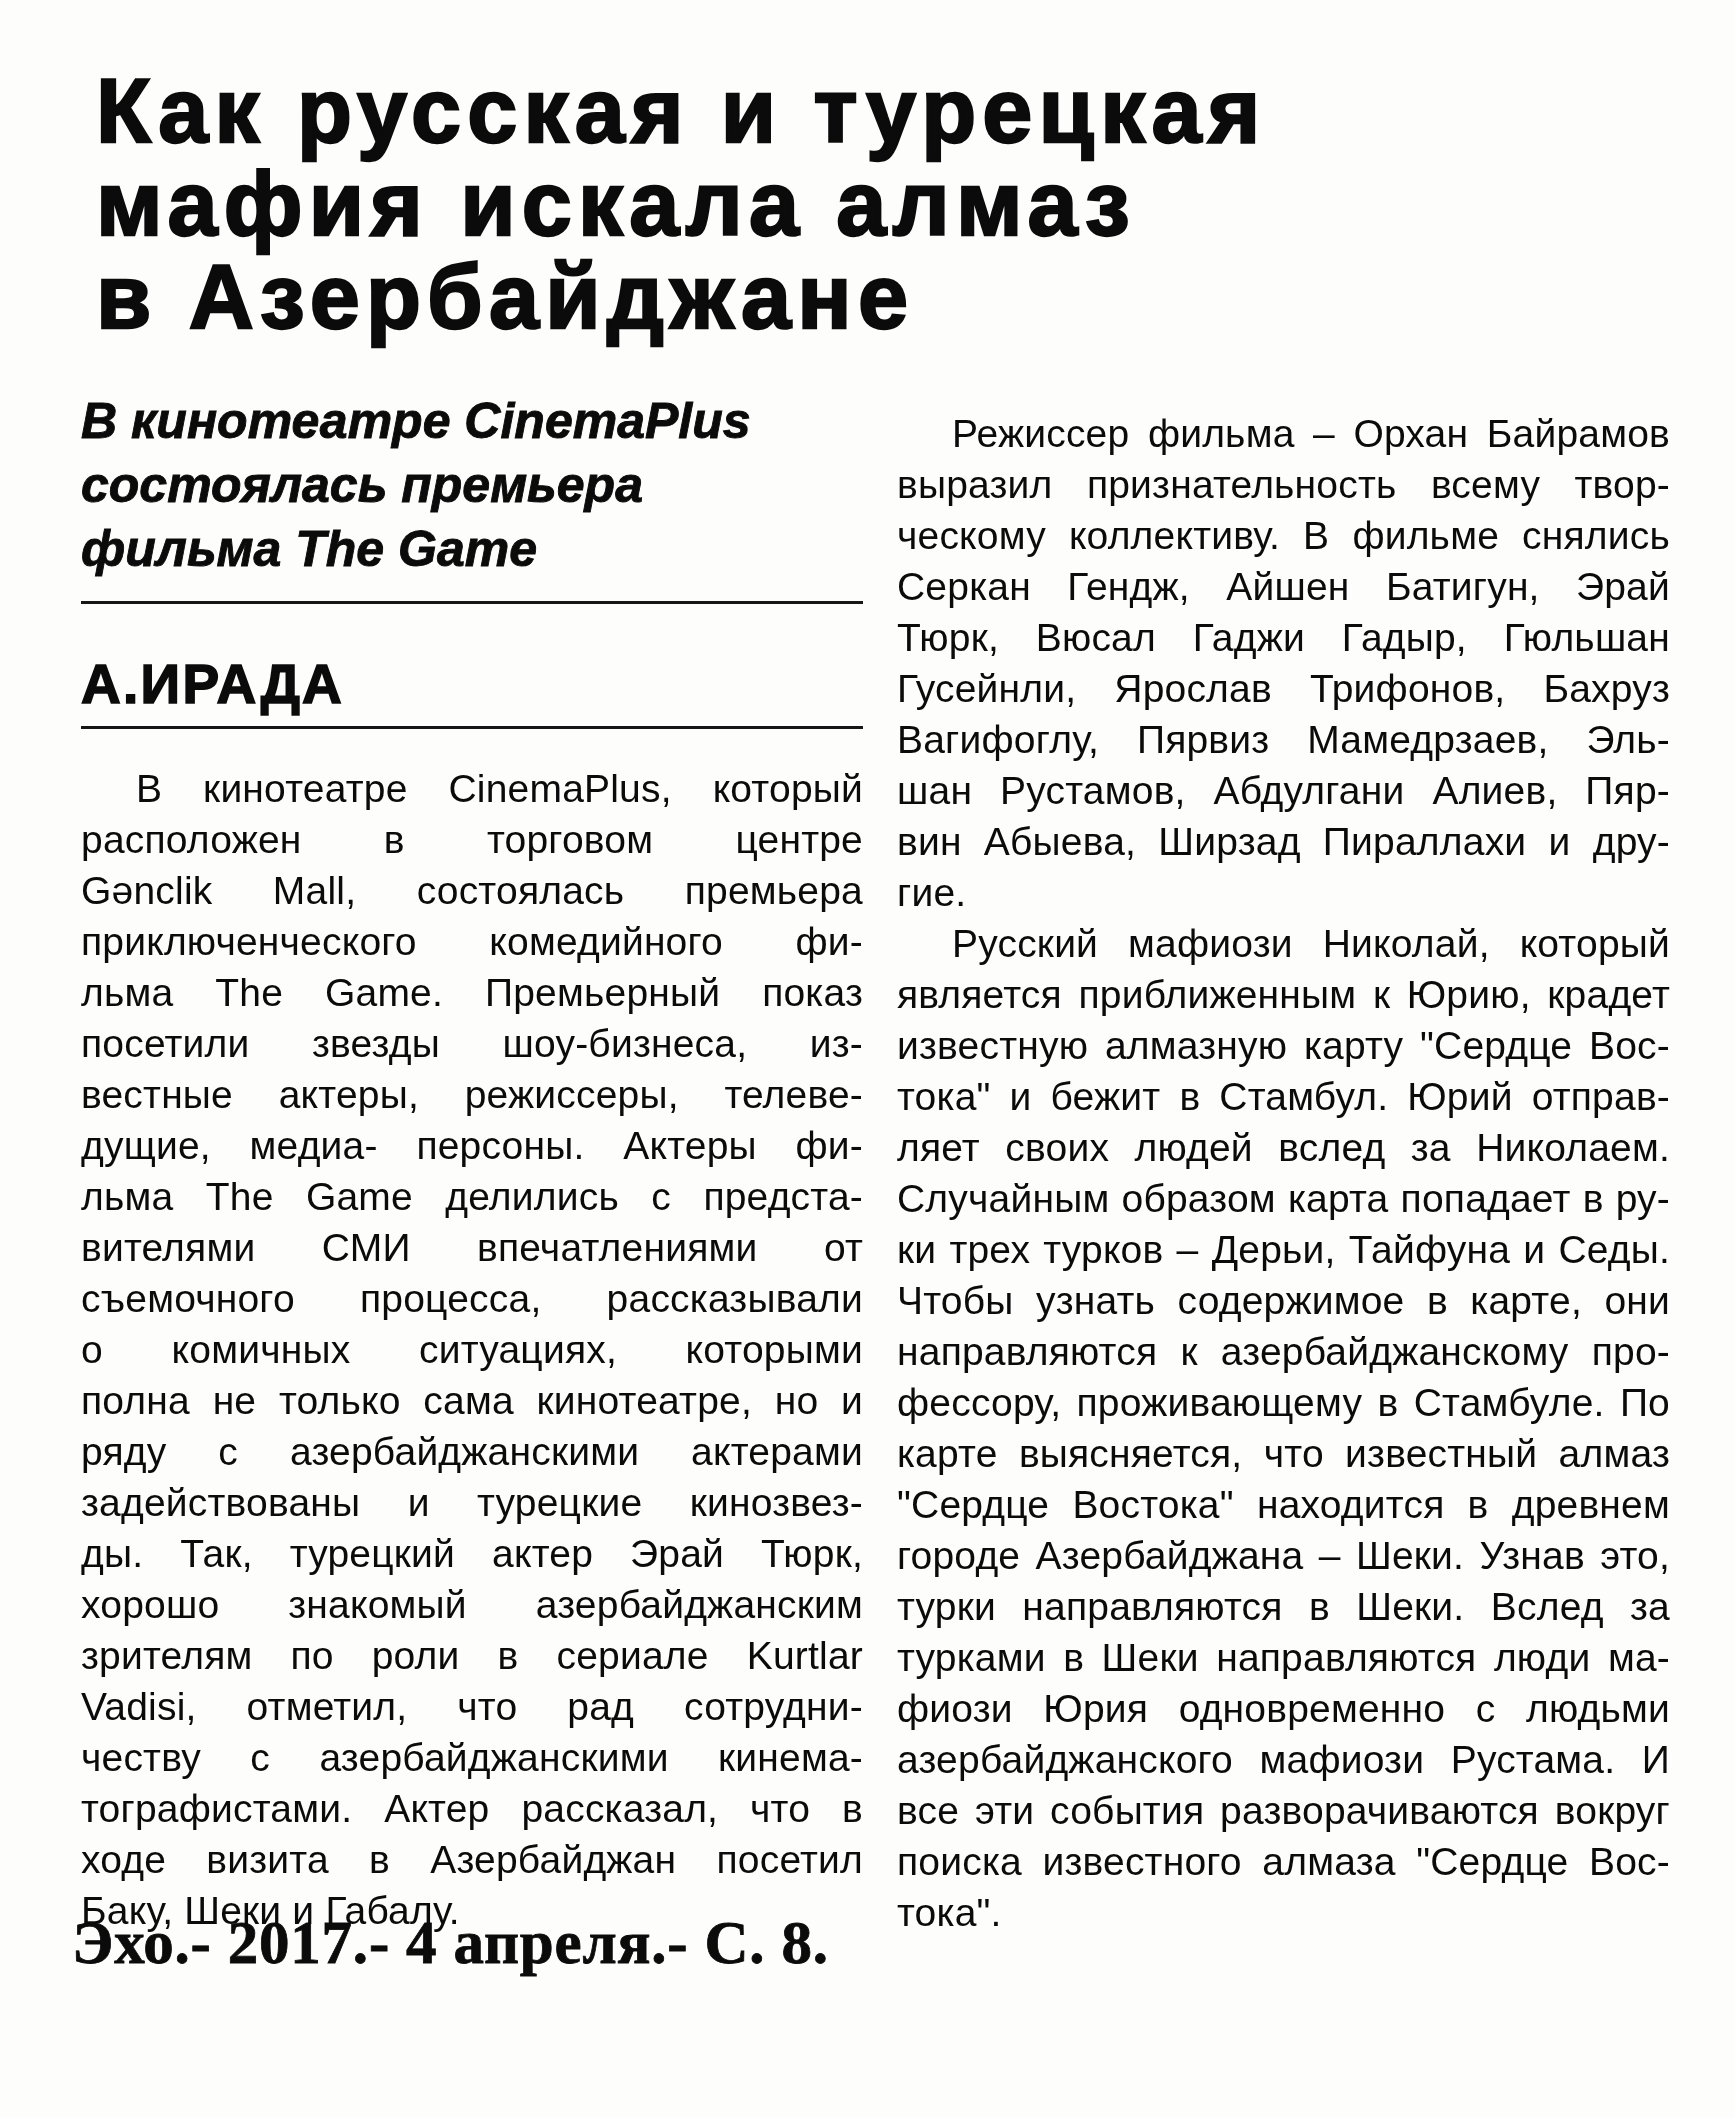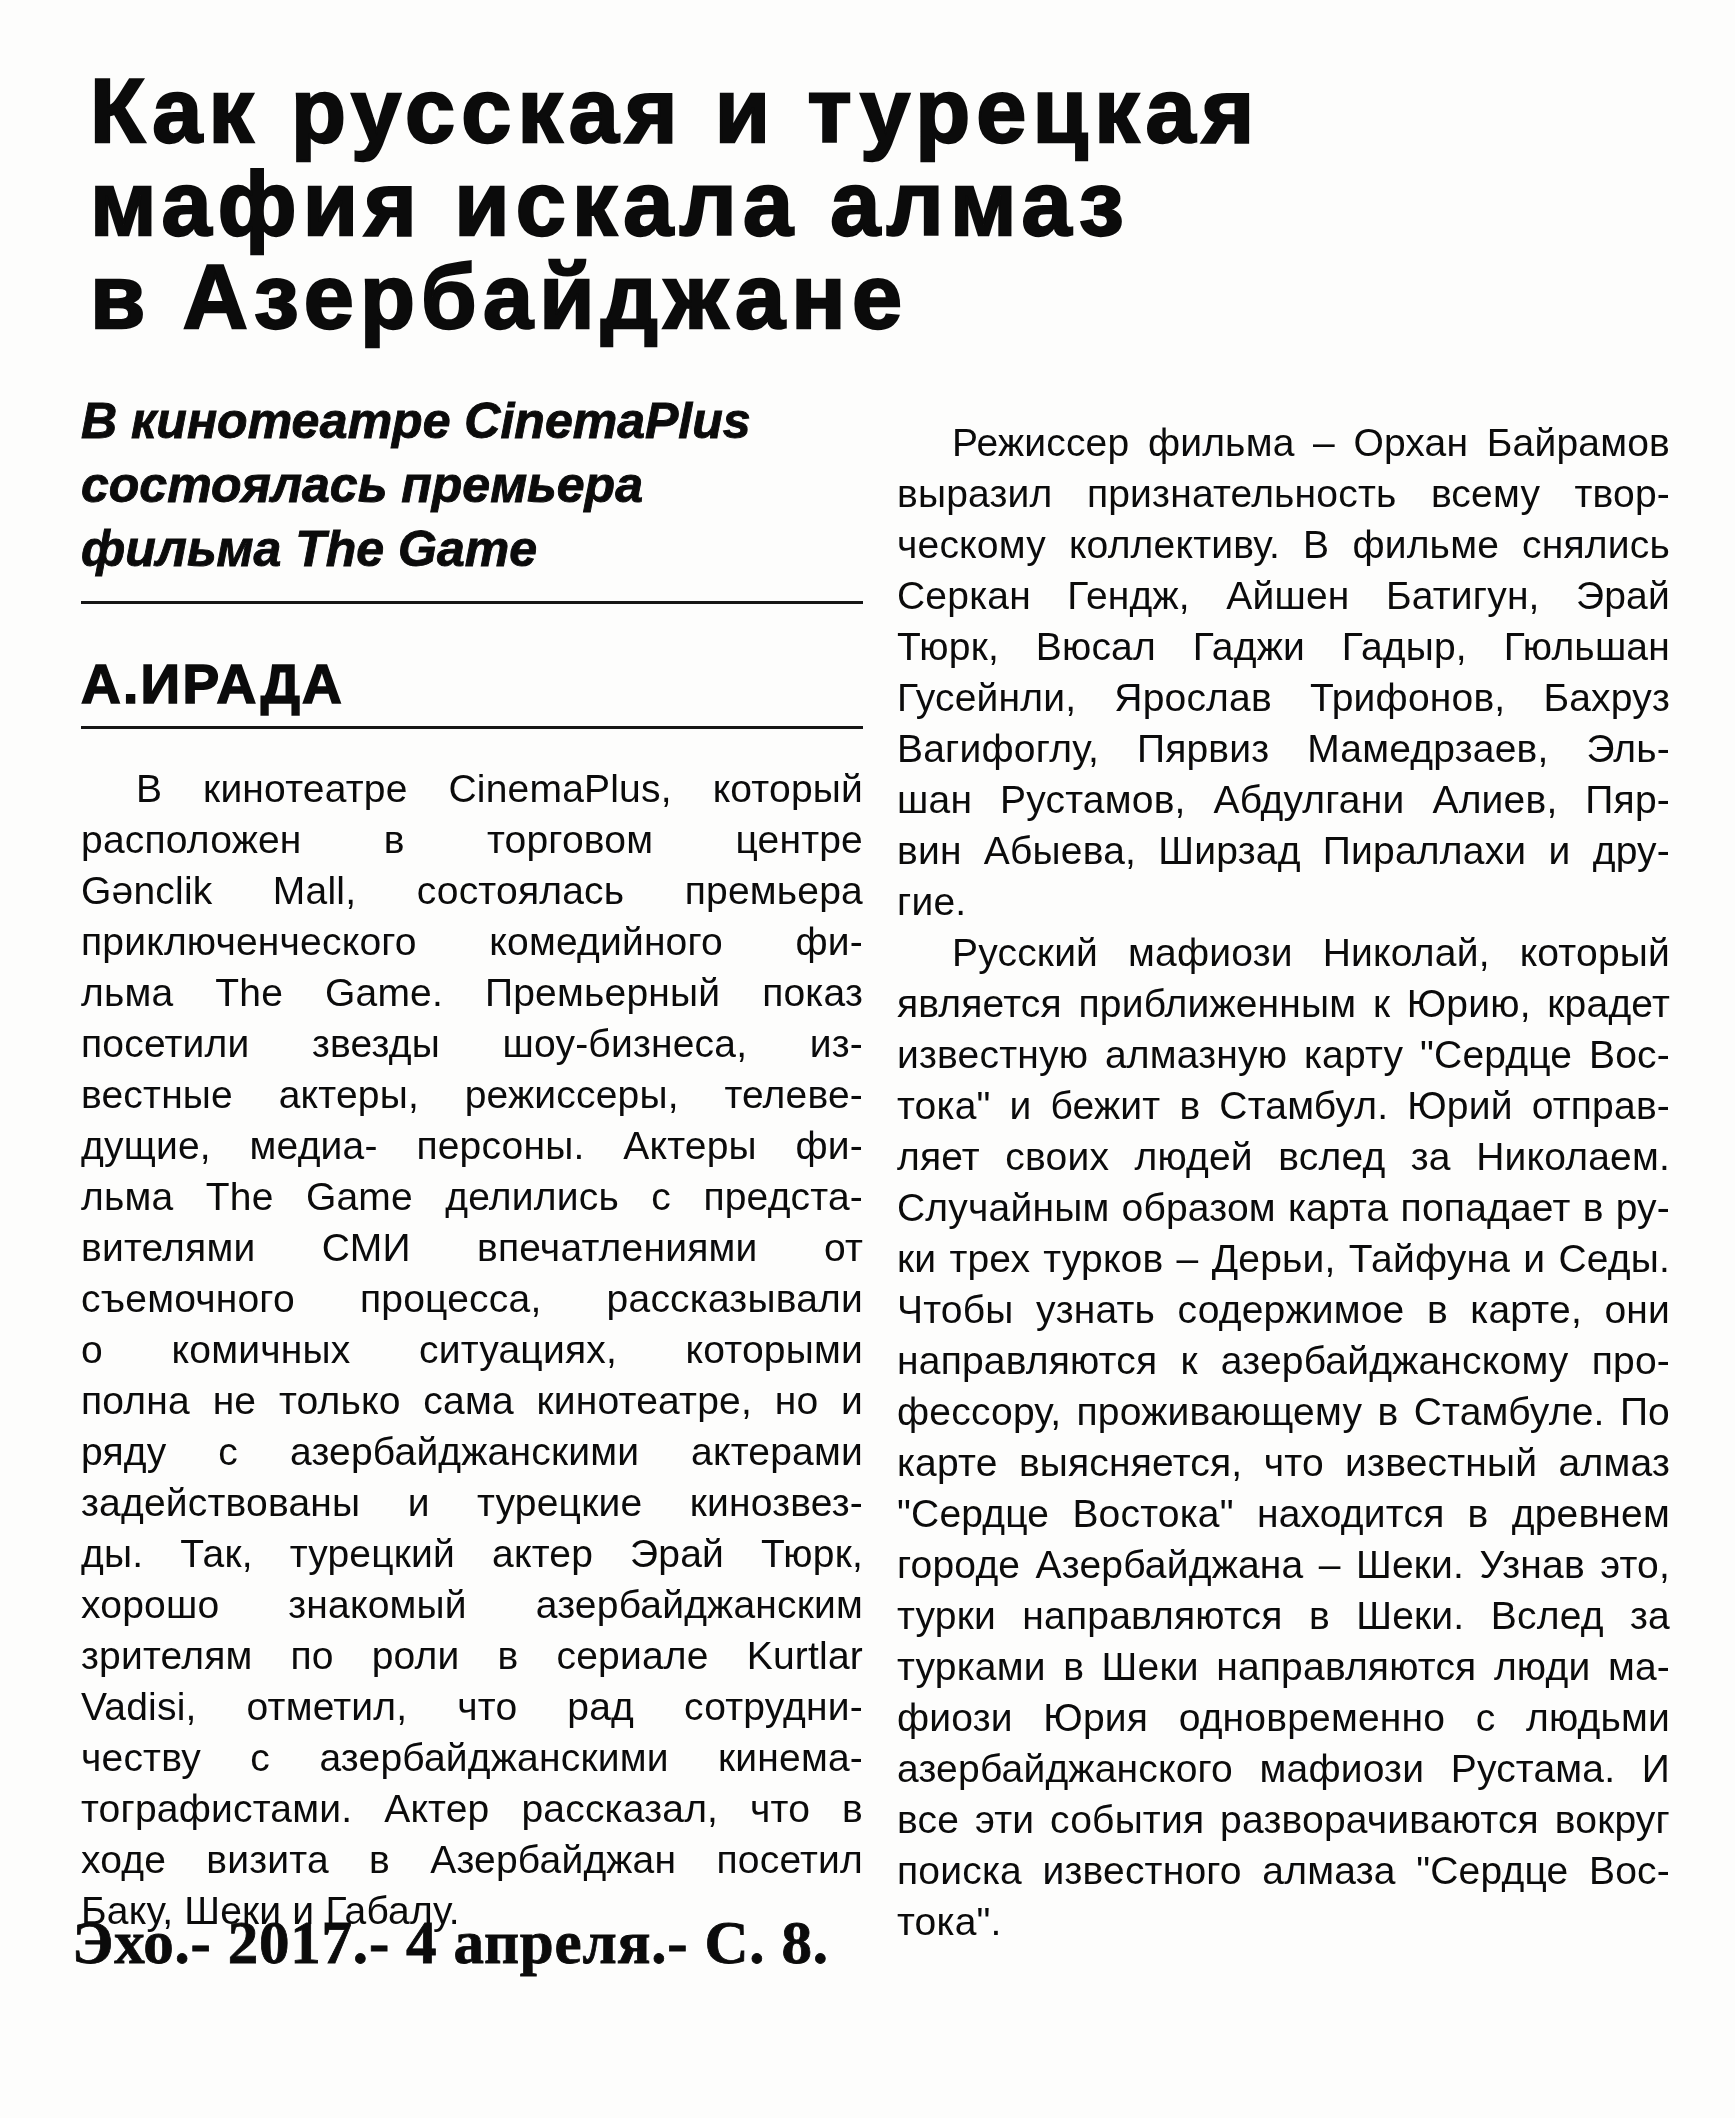--- a/index.html
+++ b/index.html
@@ -6,21 +6,21 @@
   .page{
     position:relative;
     width:1735px;height:2119px;
     background:#fdfdfc;
     overflow:hidden;
     color:#0b0b0b;
     font-family:"Liberation Sans", sans-serif;
   }
   
   .headline{
-    position:absolute;left:90px;top:65px;width:1558px;
+    position:absolute;left:96px;top:65px;width:1558px;
     font-weight:bold;
     font-size:90px;line-height:93px;
     letter-spacing:6.2px;
     -webkit-text-stroke:2.3px #0b0b0b;
     white-space:nowrap;
   }
   
   .left-col{
     position:absolute;left:81px;top:389px;width:782px;
     overflow:visible;
@@ -38,21 +38,21 @@
   .byline{
     font-weight:bold;
     font-size:55px;line-height:62px;
     letter-spacing:2.3px;
     padding:9.3px 0 11px 0;
     margin-top:40px;
     -webkit-text-stroke:1.6px #0b0b0b;
   }
   .body-text{margin-top:34px;}
   .right-col{
-    position:absolute;left:897px;top:417px;width:773px;
+    position:absolute;left:897px;top:408px;width:773px;
   }
   .bodyline{
     font-size:39px;line-height:51px;
     text-align:justify;text-align-last:justify;
     white-space:nowrap;
     letter-spacing:0.2px;
   }
   .bodyline.first{text-indent:55px;}
   .bodyline.last{text-align-last:left;}
   .para{margin:0;}

